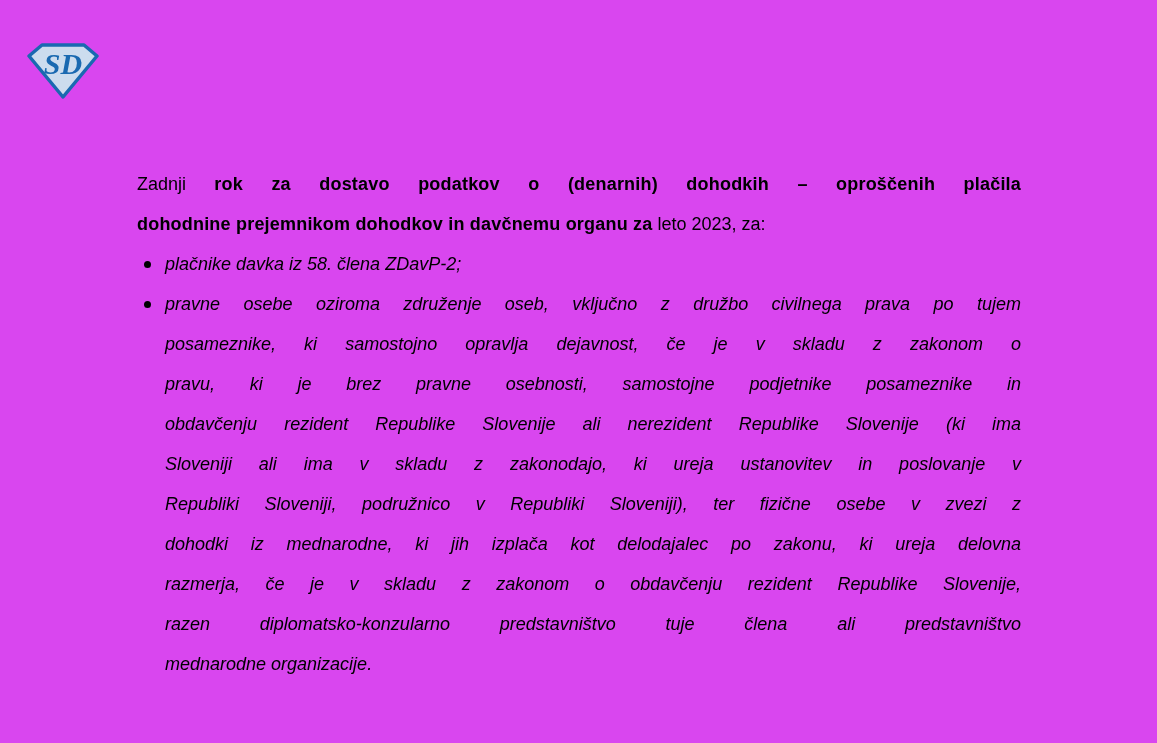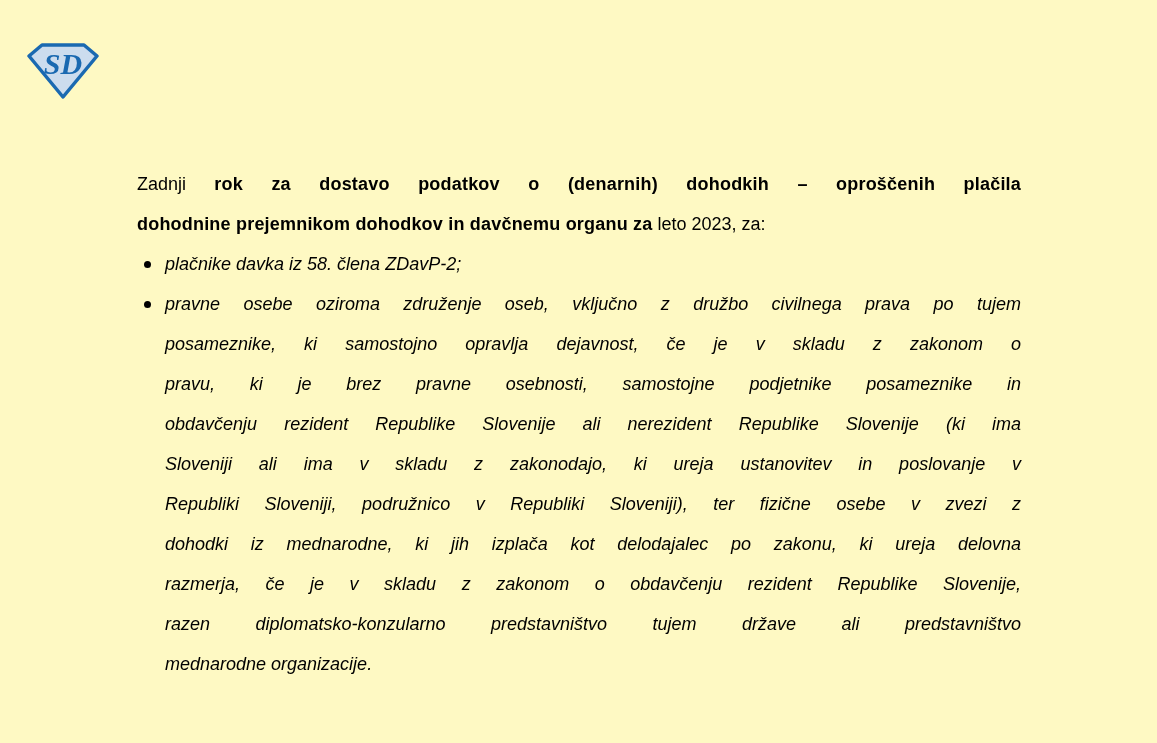--- a/index.html
+++ b/index.html
@@ -1,19 +1,19 @@
 <!DOCTYPE html>
 <html><head>
 <meta charset="utf-8">
 <style>
   html,body{margin:0;padding:0;background:#fff;}
   .page{
     position:relative;
     width:1157px;height:743px;
-    background:#fef9c3;
+    background:#d946ef;
     font-family:"Liberation Sans","DejaVu Sans",sans-serif;
     color:#000;
     overflow:hidden;
   }
   .logo{position:absolute;left:27px;top:43px;width:72px;height:56px;}
   .content{
     position:absolute;left:137px;top:164px;width:884px;
     font-size:18px;line-height:40px;
   }
   .line{height:40px;white-space:nowrap;}
@@ -54,20 +54,20 @@
       <div class="bullet-item">
         <span class="bullet-dot"></span>
         <div class="line jl">pravne osebe oziroma združenje oseb, vključno z družbo civilnega prava po tujem</div>
         <div class="line jl">posameznike, ki samostojno opravlja dejavnost, če je v skladu z zakonom o</div>
         <div class="line jl">pravu, ki je brez pravne osebnosti, samostojne podjetnike posameznike in</div>
         <div class="line jl">obdavčenju rezident Republike Slovenije ali nerezident Republike Slovenije (ki ima</div>
         <div class="line jl">Sloveniji ali ima v skladu z zakonodajo, ki ureja ustanovitev in poslovanje v</div>
         <div class="line jl">Republiki Sloveniji, podružnico v Republiki Sloveniji), ter fizične osebe v zvezi z</div>
         <div class="line jl">dohodki iz mednarodne, ki jih izplača kot delodajalec po zakonu, ki ureja delovna</div>
         <div class="line jl">razmerja, če je v skladu z zakonom o obdavčenju rezident Republike Slovenije,</div>
-        <div class="line jl">razen diplomatsko-konzularno predstavništvo tujem države ali predstavništvo</div>
+        <div class="line jl">razen diplomatsko-konzularno predstavništvo tuje člena ali predstavništvo</div>
         <div class="line">mednarodne organizacije.</div>
       </div>
 
     </div>
 
   </div>
 </div>
 
 </body></html>

